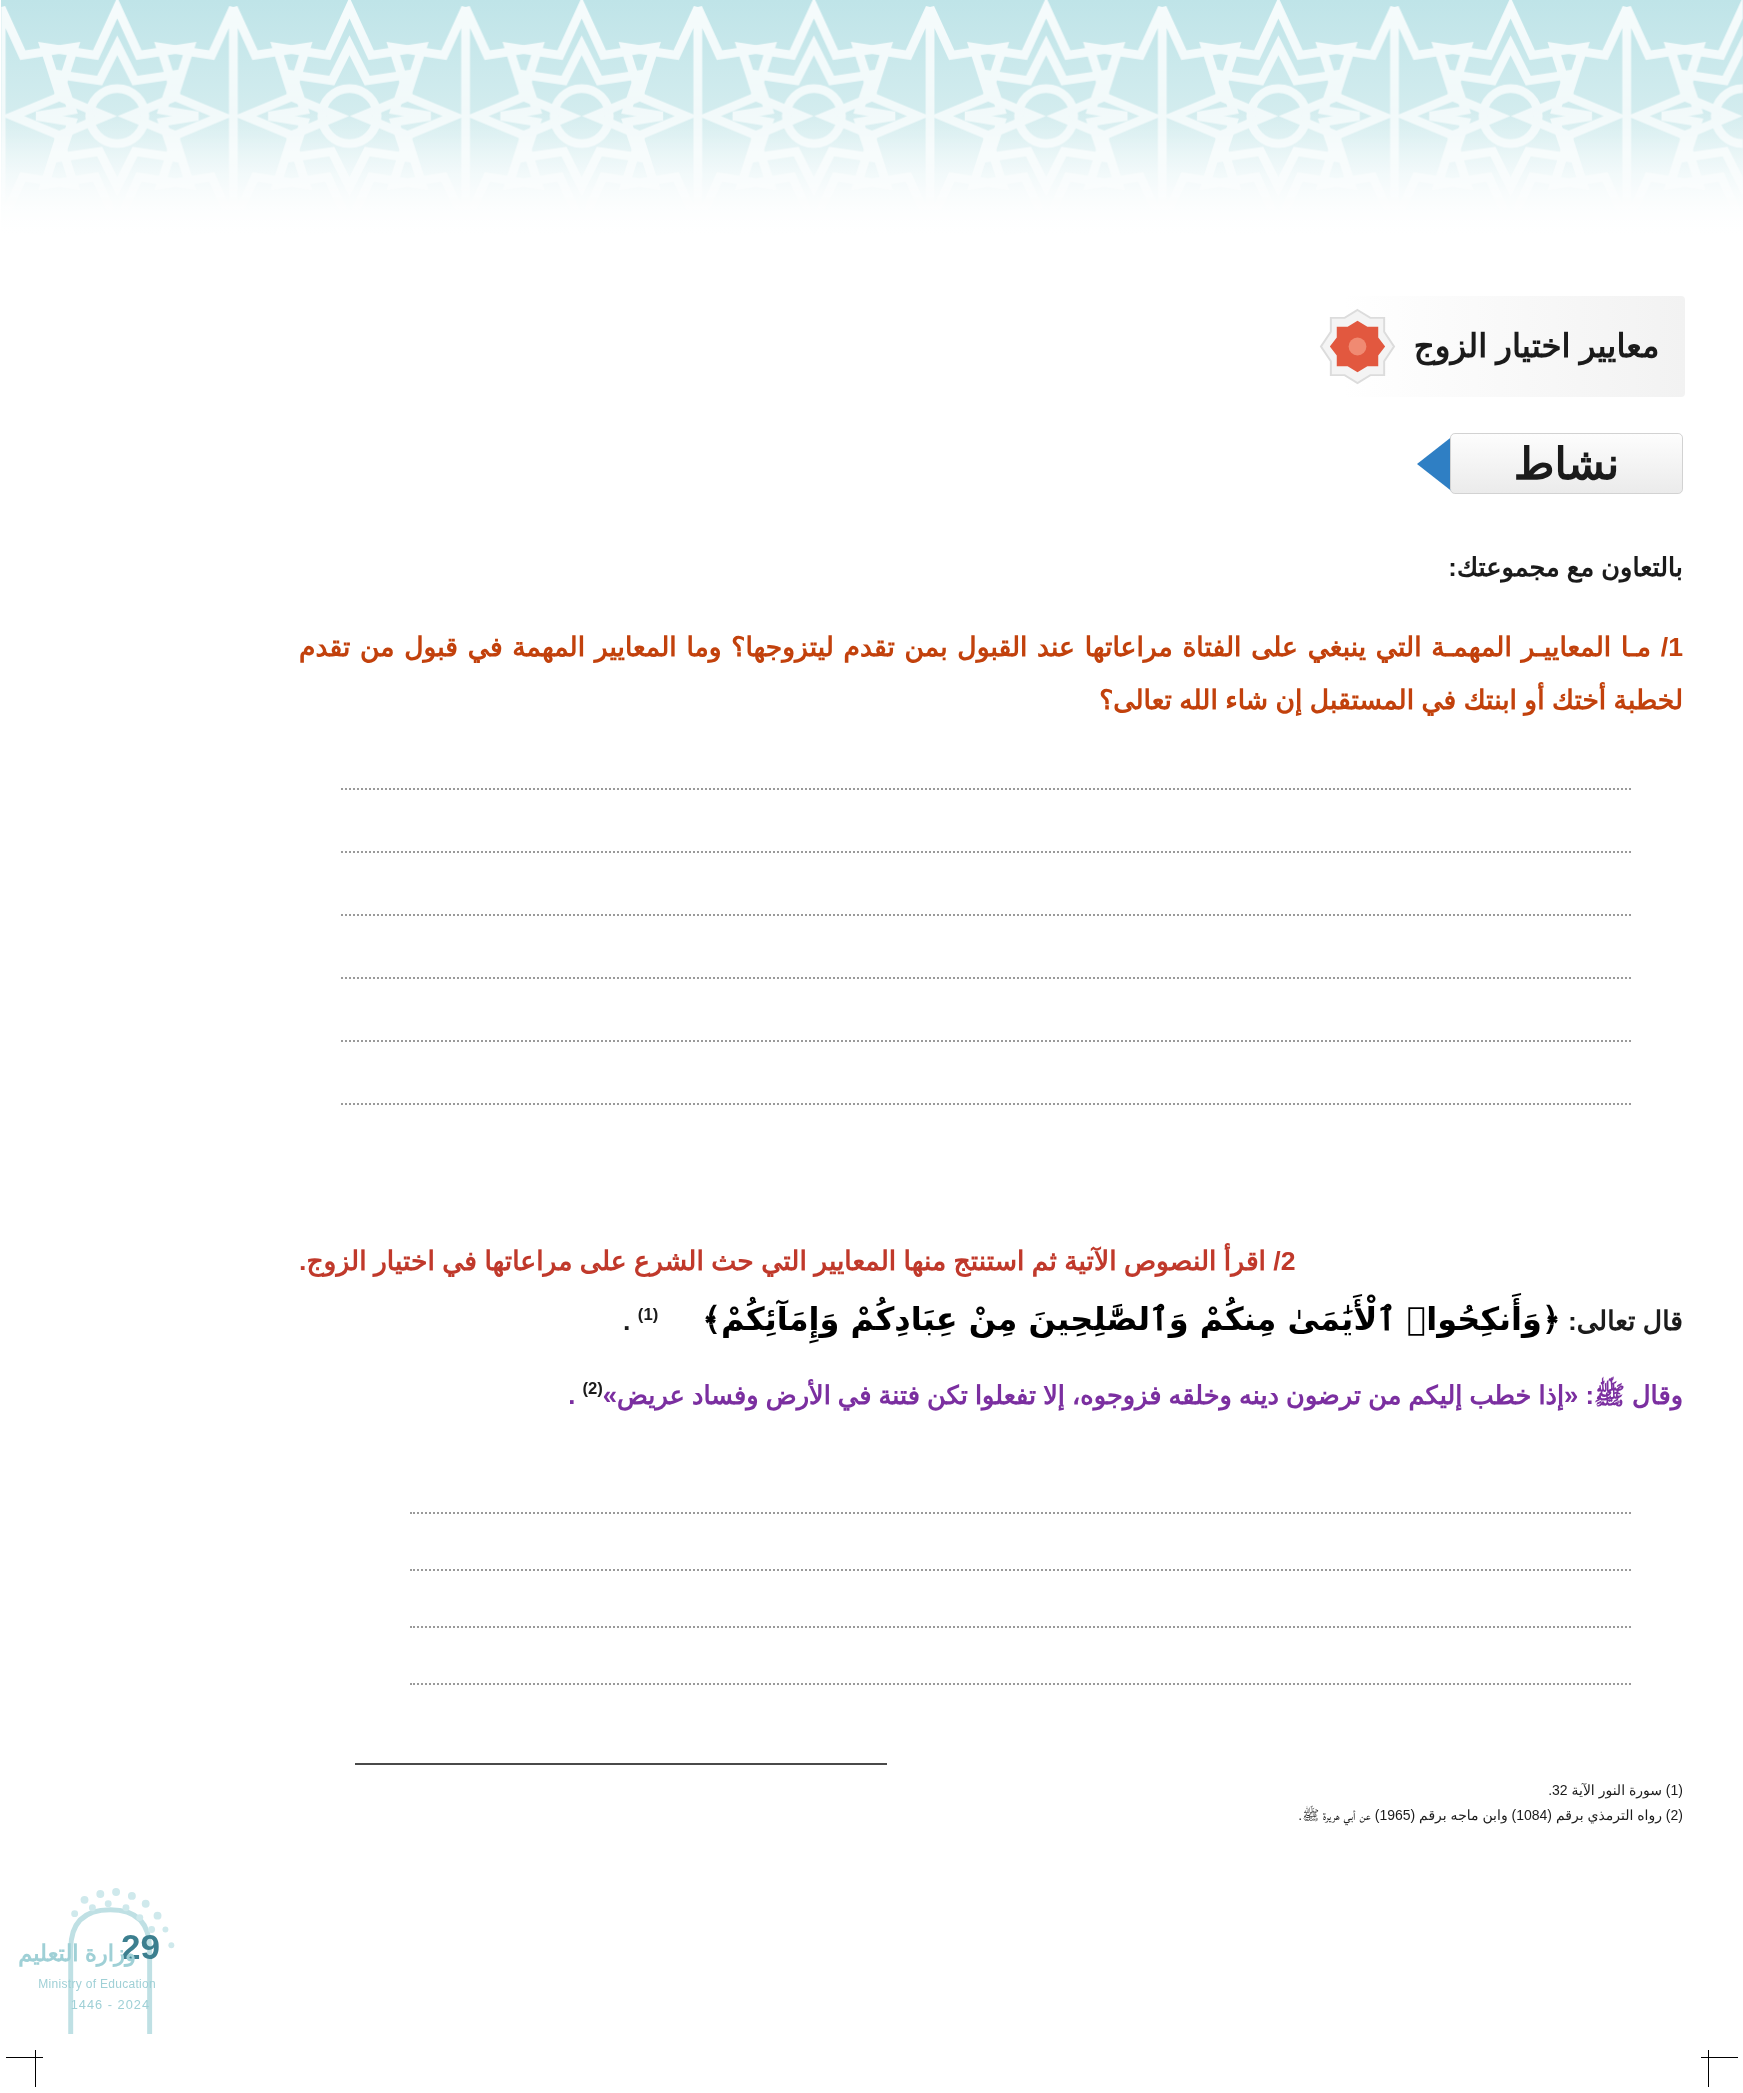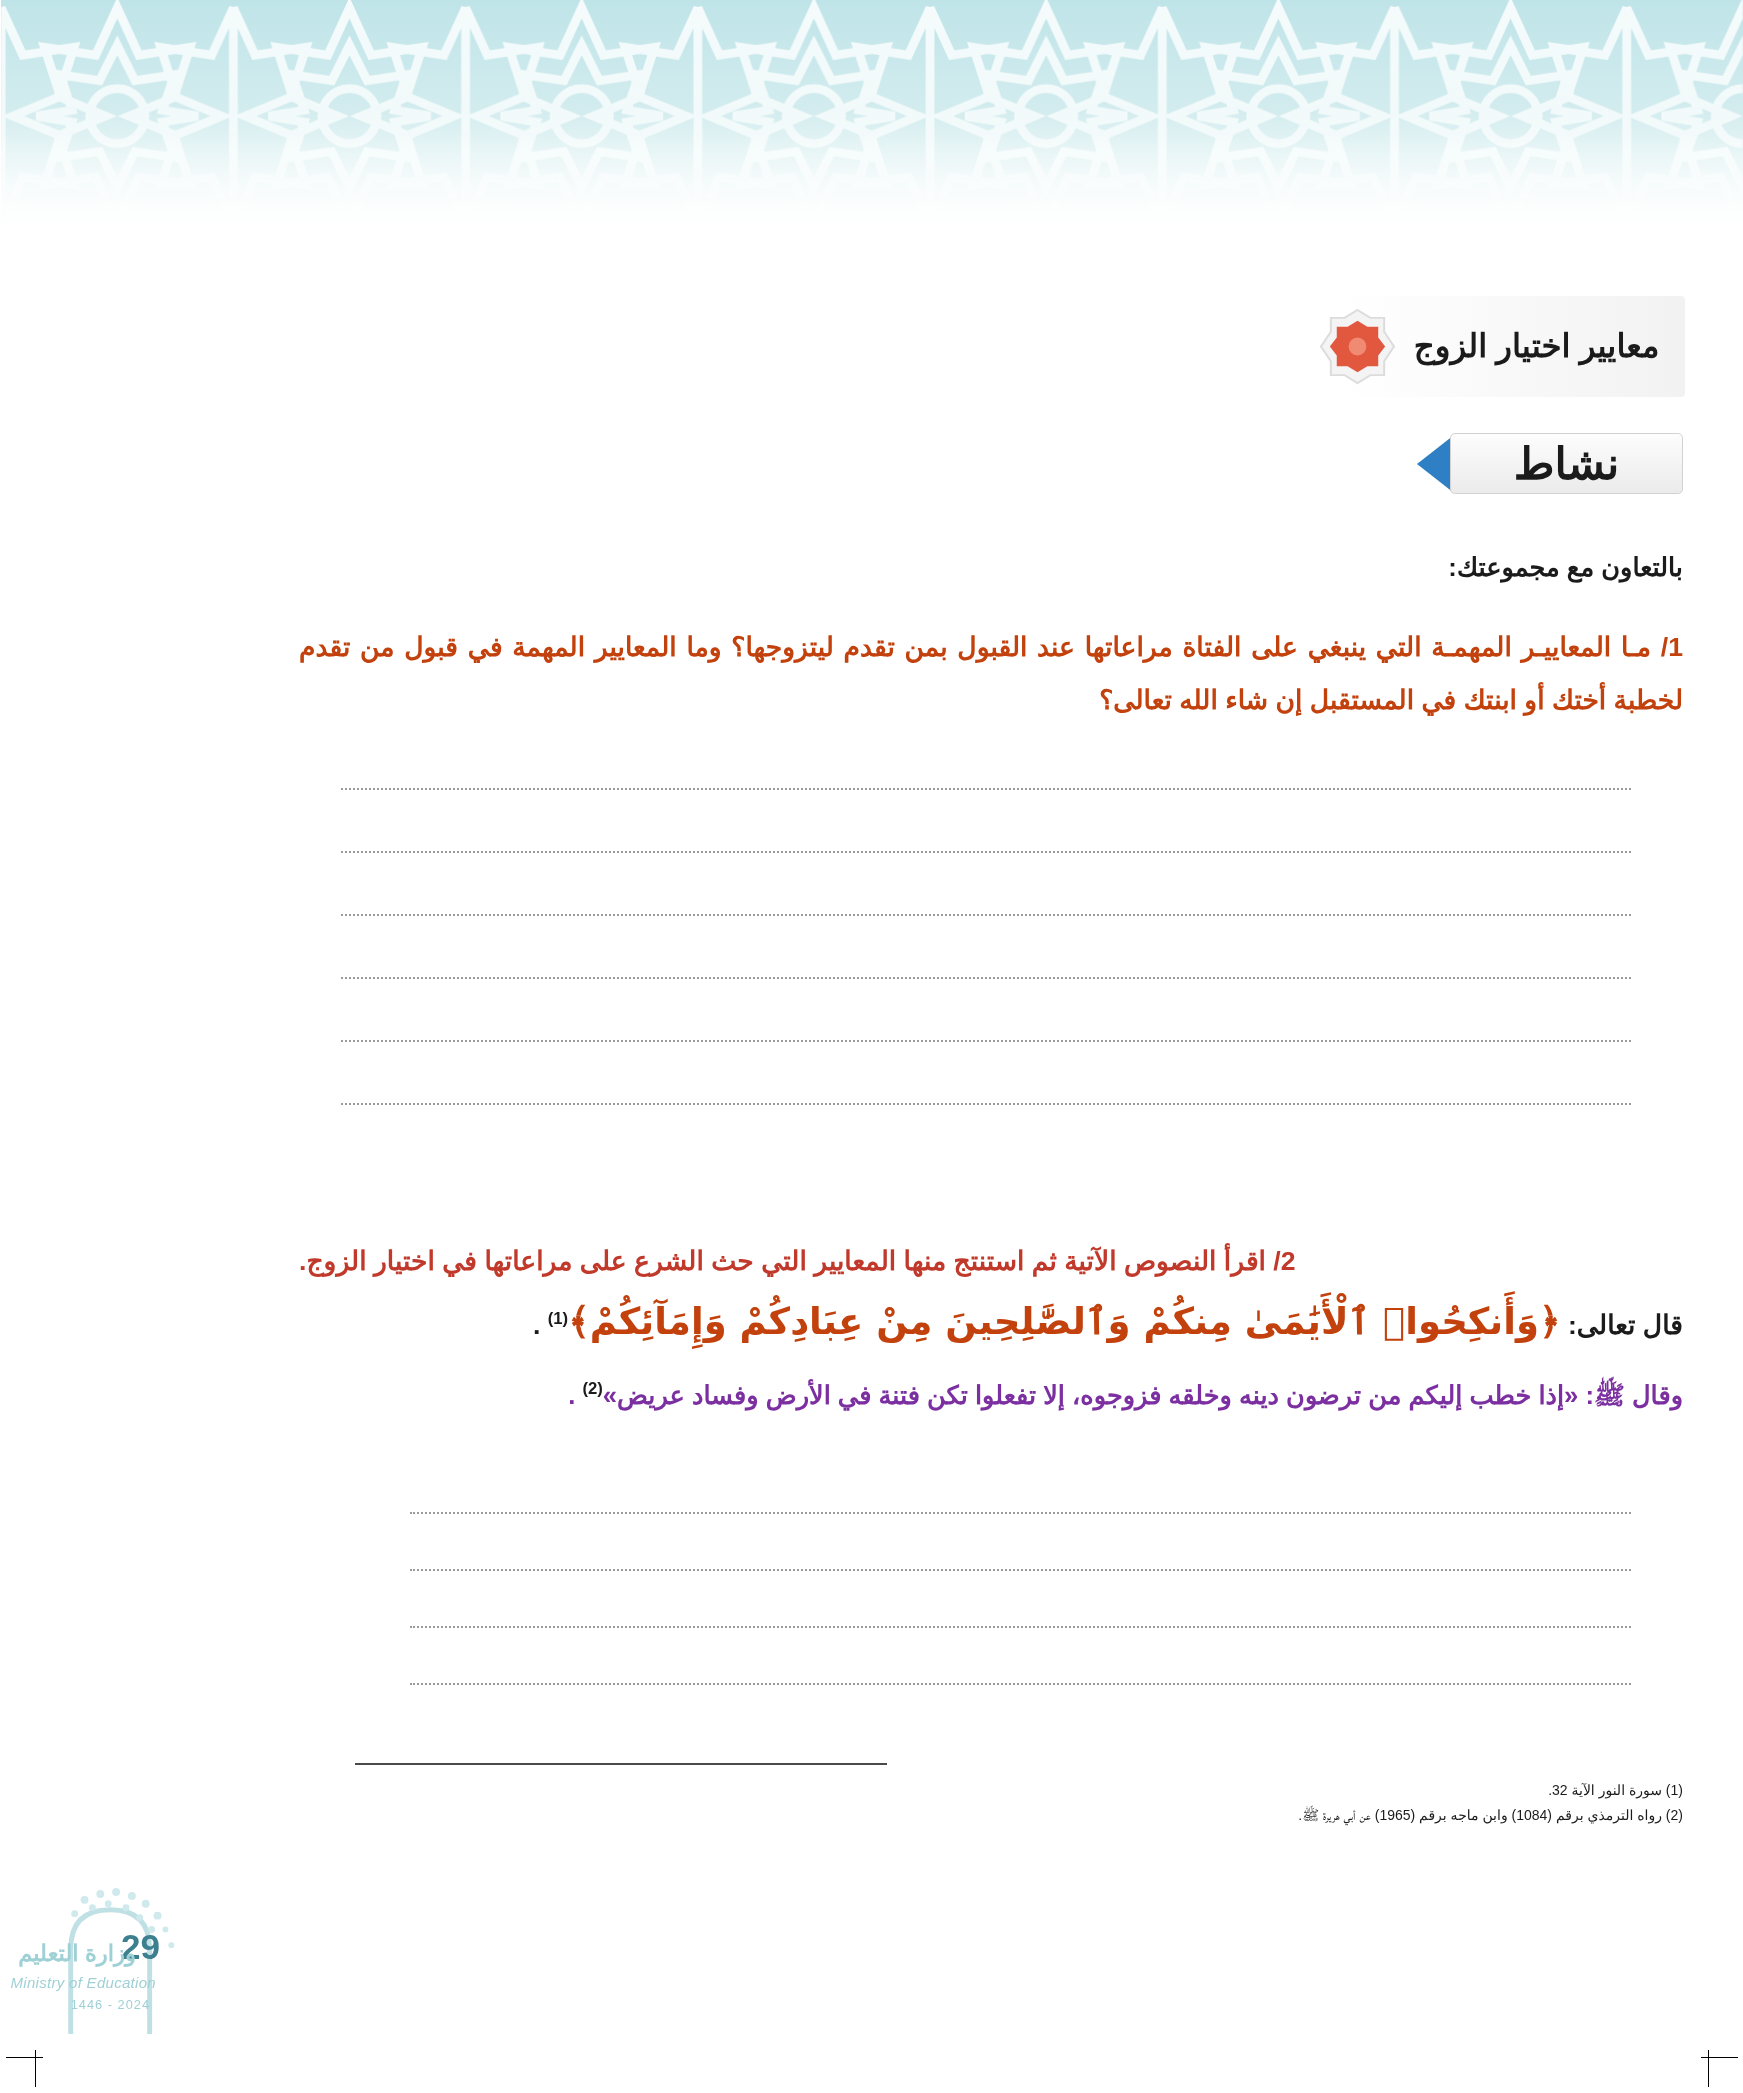--- a/index.html
+++ b/index.html
@@ -153,23 +153,24 @@
     top: 1300px;
     right: 61px;
     width: 1384px;
     font-size: 26.6px;
     color: #1b1b1b;
     font-weight: bold;
     text-align: right;
     direction: rtl;
   }
   .ayah-text {
-    color: #c2410c;
+    color: #000000;
     font-family: "DejaVu Sans", "Liberation Sans", sans-serif;
-    font-size: 37px;
+    font-size: 32px;
+    margin-left: 44px;
   }
   .hadith-line {
     position: absolute;
     top: 1379px;
     right: 61px;
     width: 1384px;
     font-size: 25.6px;
     color: #7b2fa0;
     font-weight: bold;
     text-align: right;
@@ -230,24 +231,23 @@
     bottom: 126px;
     right: 1608px;
     font-size: 22.7px;
     color: #9fd0d6;
     font-weight: bold;
   }
   .moe-en {
     position: absolute;
     bottom: 102px;
     right: 1588px;
-    font-size: 15px;
+    font-size: 12px;
     color: #9fd0d6;
     letter-spacing: 0.3px;
-    font-style: italic;
   }
   .moe-year {
     position: absolute;
     bottom: 81px;
     right: 1594px;
     font-size: 12.8px;
     color: #9fd0d6;
     letter-spacing: 1px;
   }
 </style>

